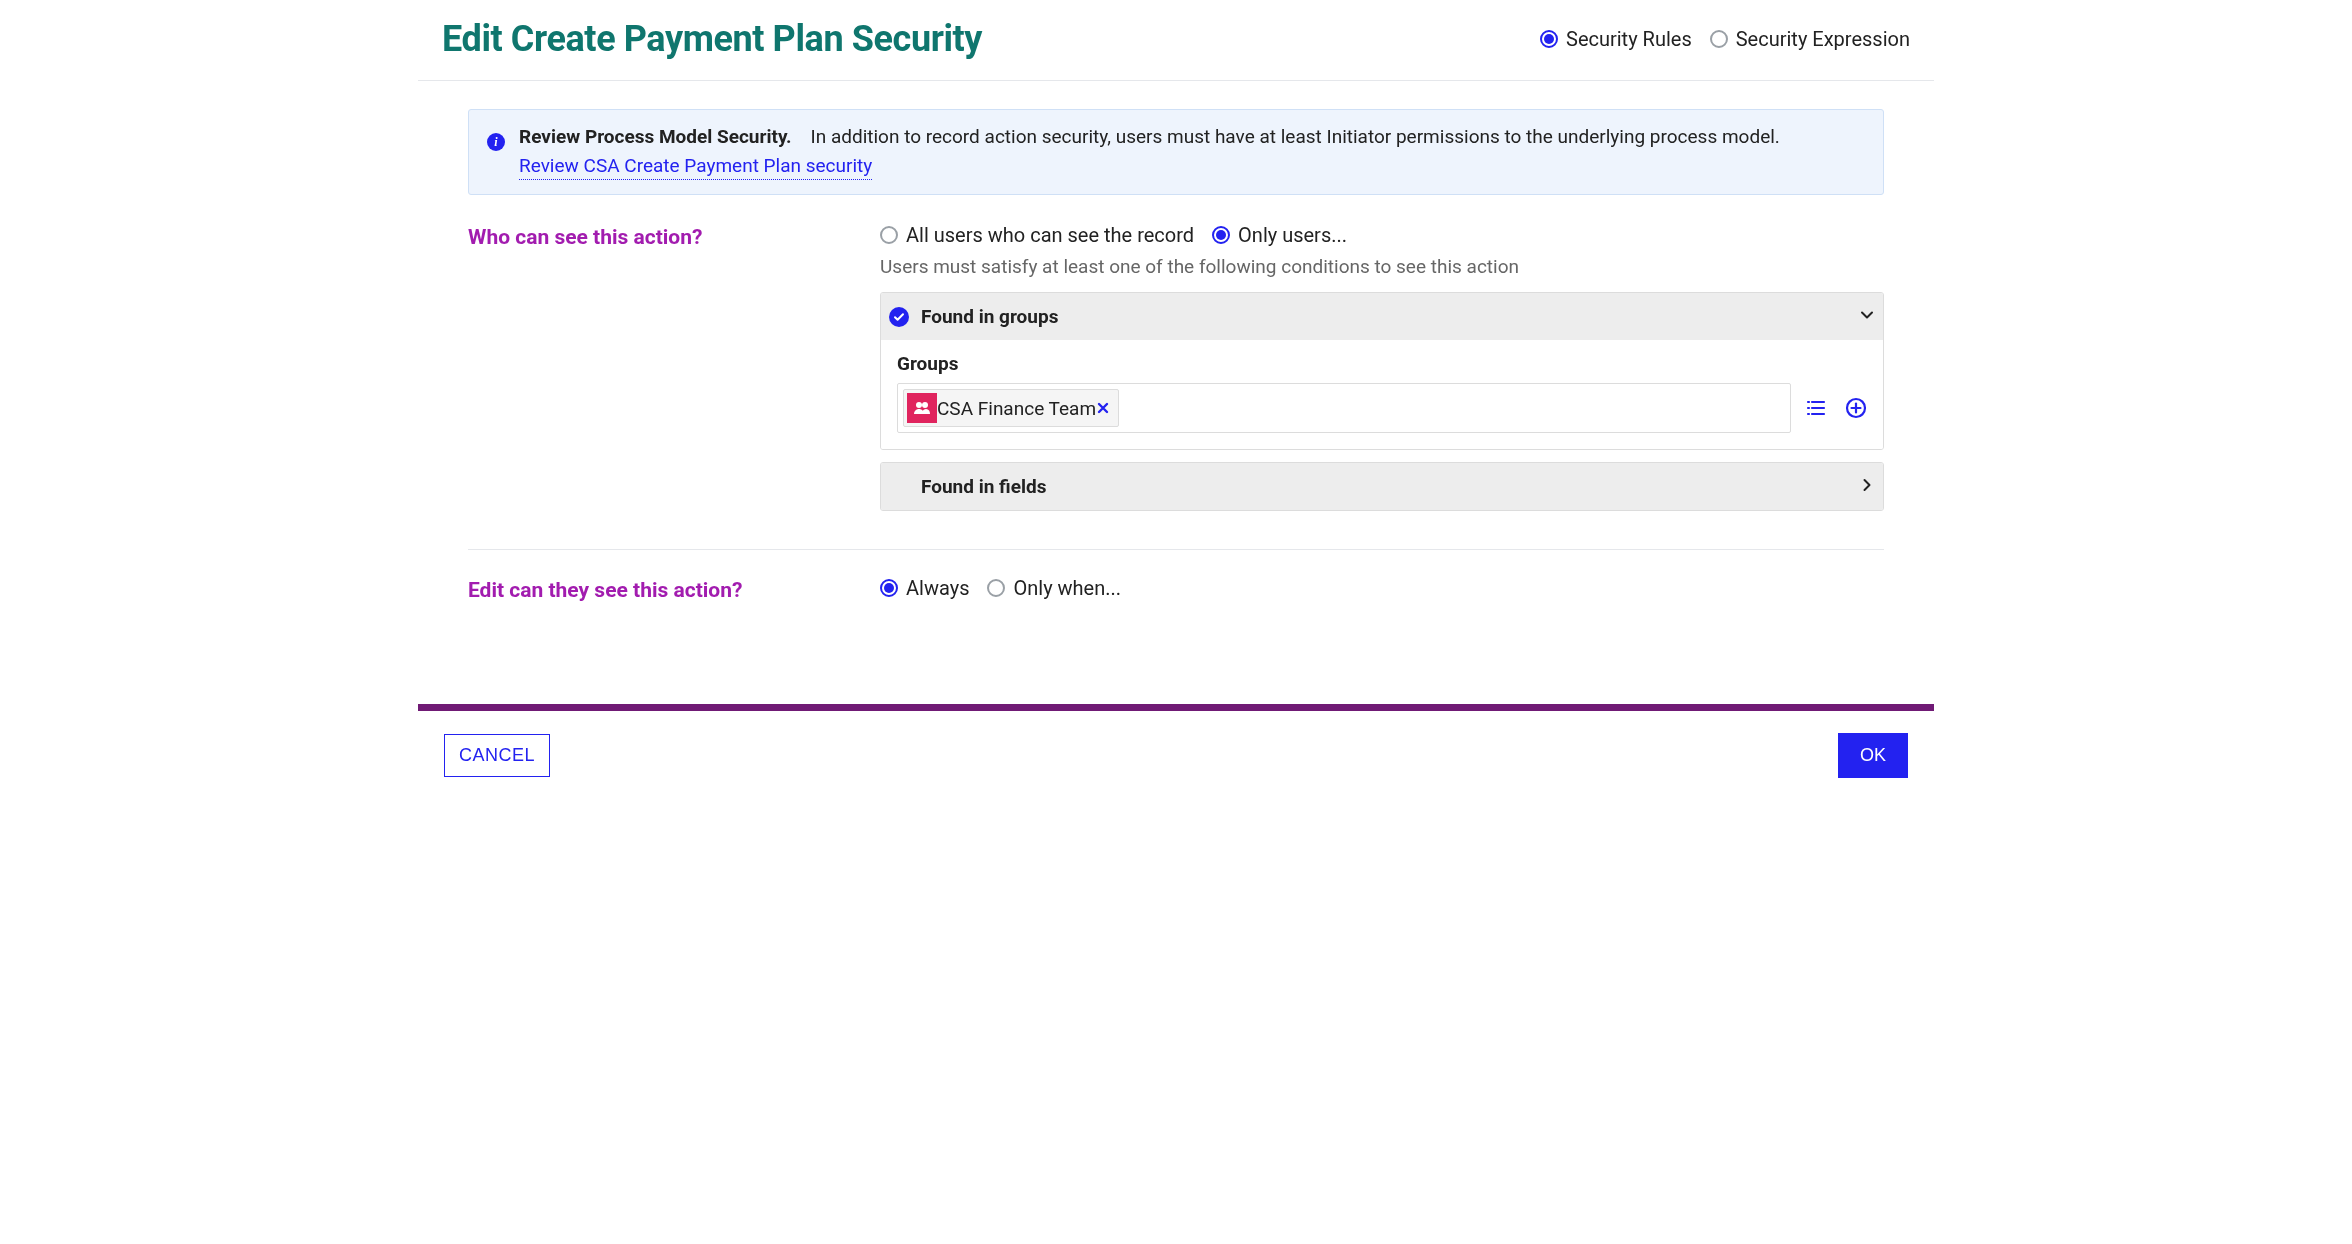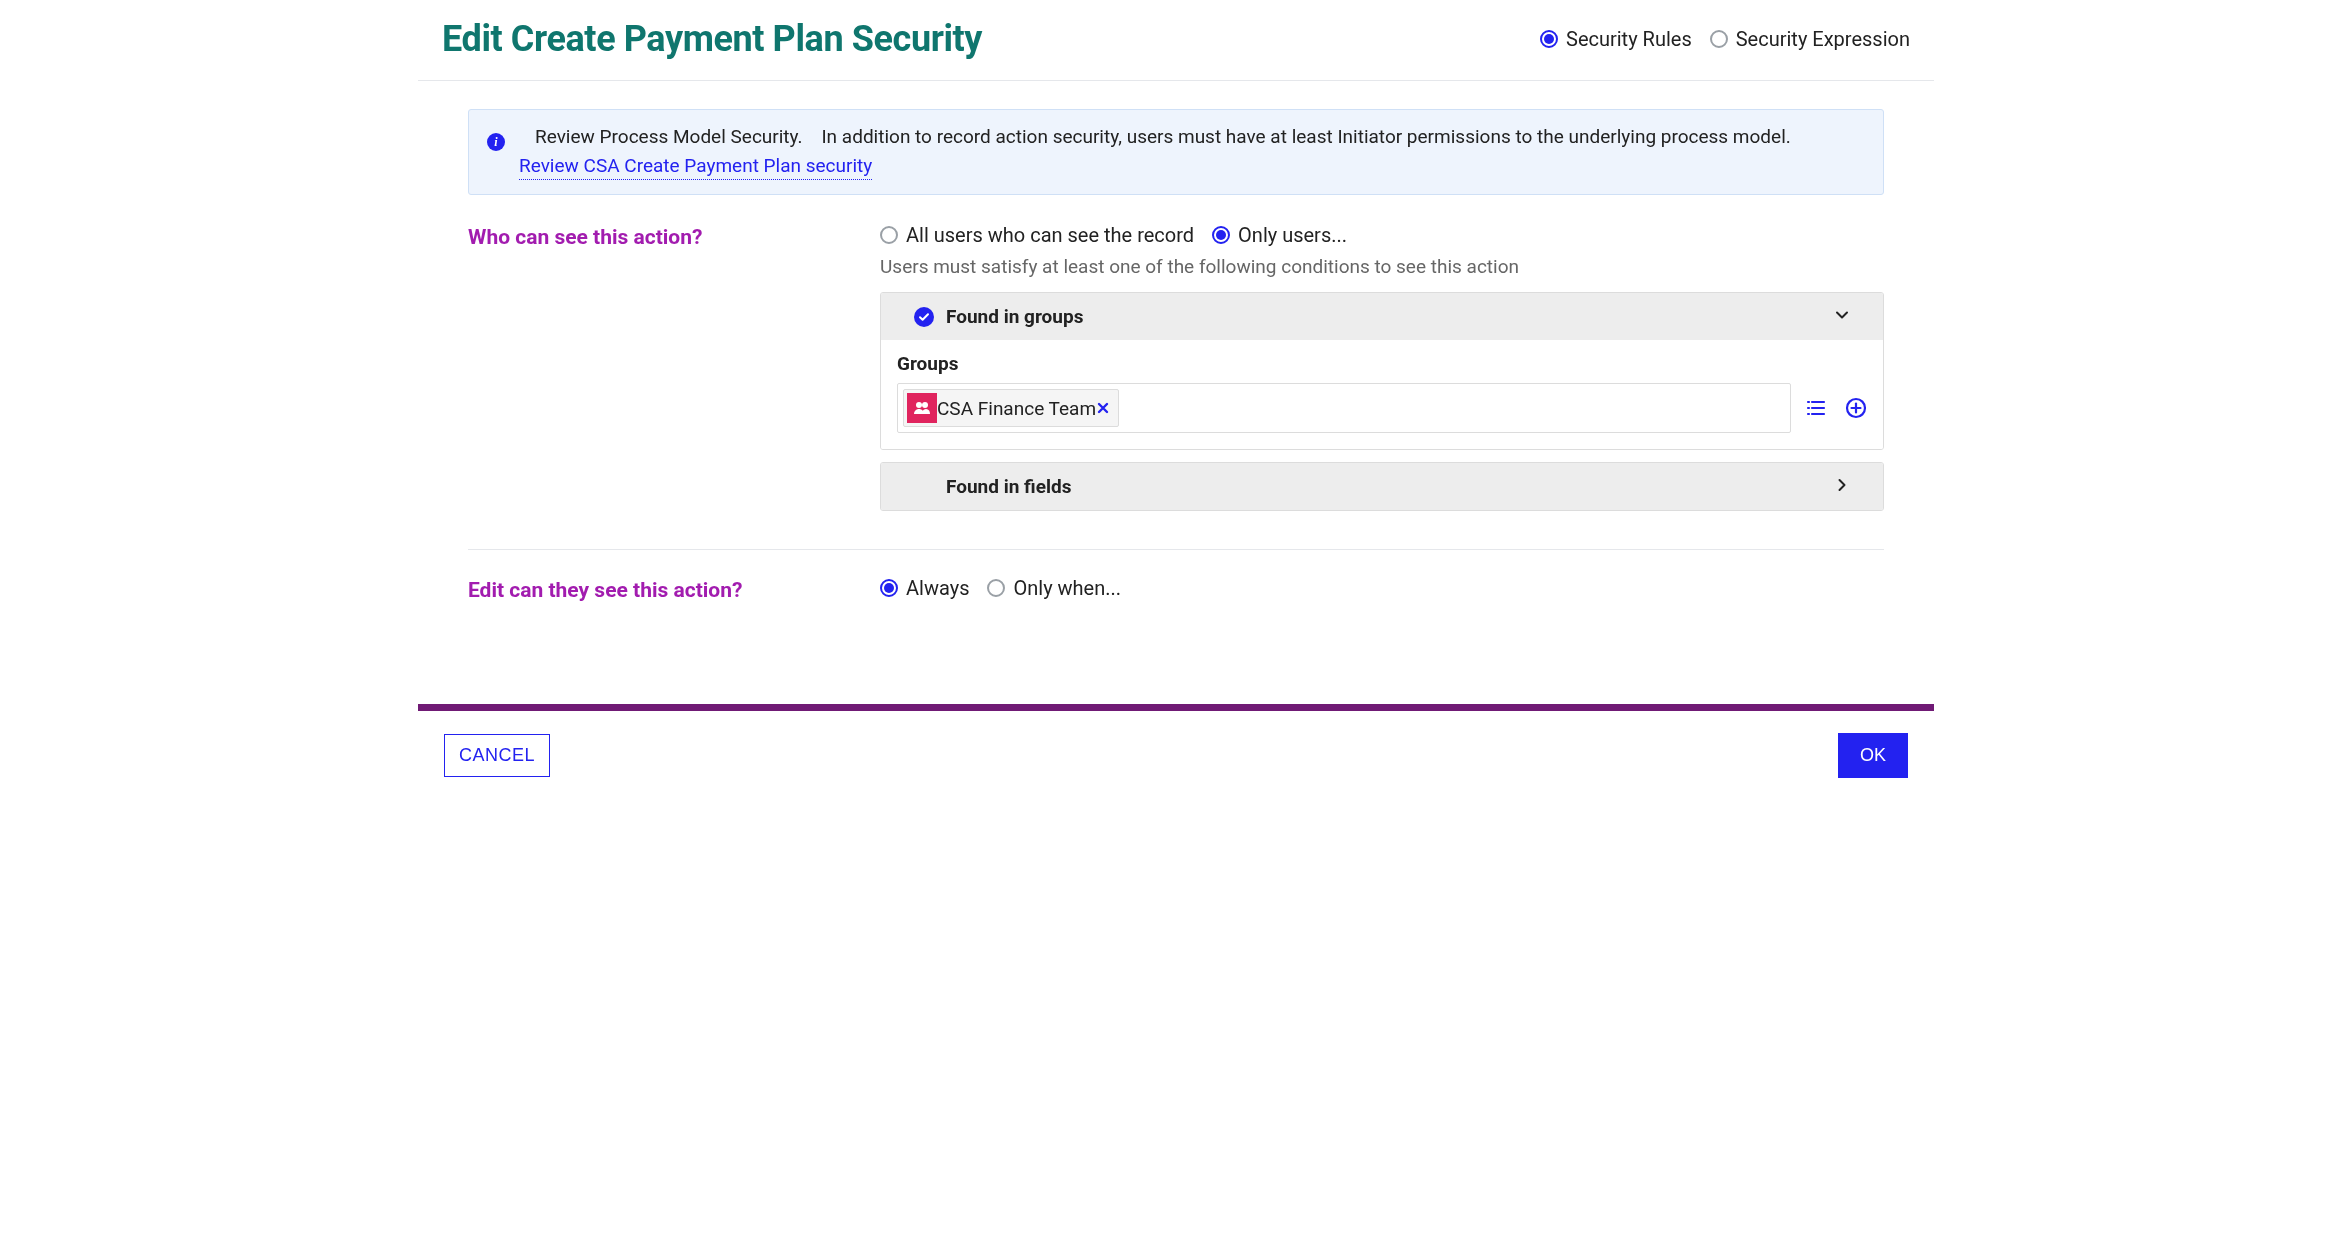--- a/index.html
+++ b/index.html
@@ -88,21 +88,21 @@
       border-radius: 50%;
       background: #2322f0;
       color: #fff;
       align-items: center;
       justify-content: center;
       font-family: Georgia, serif;
       font-style: italic;
       font-weight: 700;
       font-size: 12px;
     }
-    .info-title { font-weight: 400; margin-left: 16px; }
+    .info-title { font-weight: 700; }
     .info-link {
       color: #2322f0;
       text-decoration: none;
       border-bottom: 1px dotted #2322f0;
       cursor: pointer;
       display: inline-block;
       margin-top: 2px;
     }
     
     .config-section {
@@ -139,21 +139,21 @@
     .panel-group { margin-top: 14px; }
     .panel {
       border: 1px solid #dcdcdc;
       border-radius: 3px;
       margin-bottom: 12px;
       overflow: hidden;
     }
     .panel-header {
       display: flex;
       align-items: center;
-      padding: 12px 33px;
+      padding: 12px 8px;
       background: #ededed;
       font-weight: 700;
       font-size: 19px;
       cursor: pointer;
       justify-content: space-between;
     }
     .panel-header-left {
       display: flex;
       align-items: center;
       gap: 12px;

